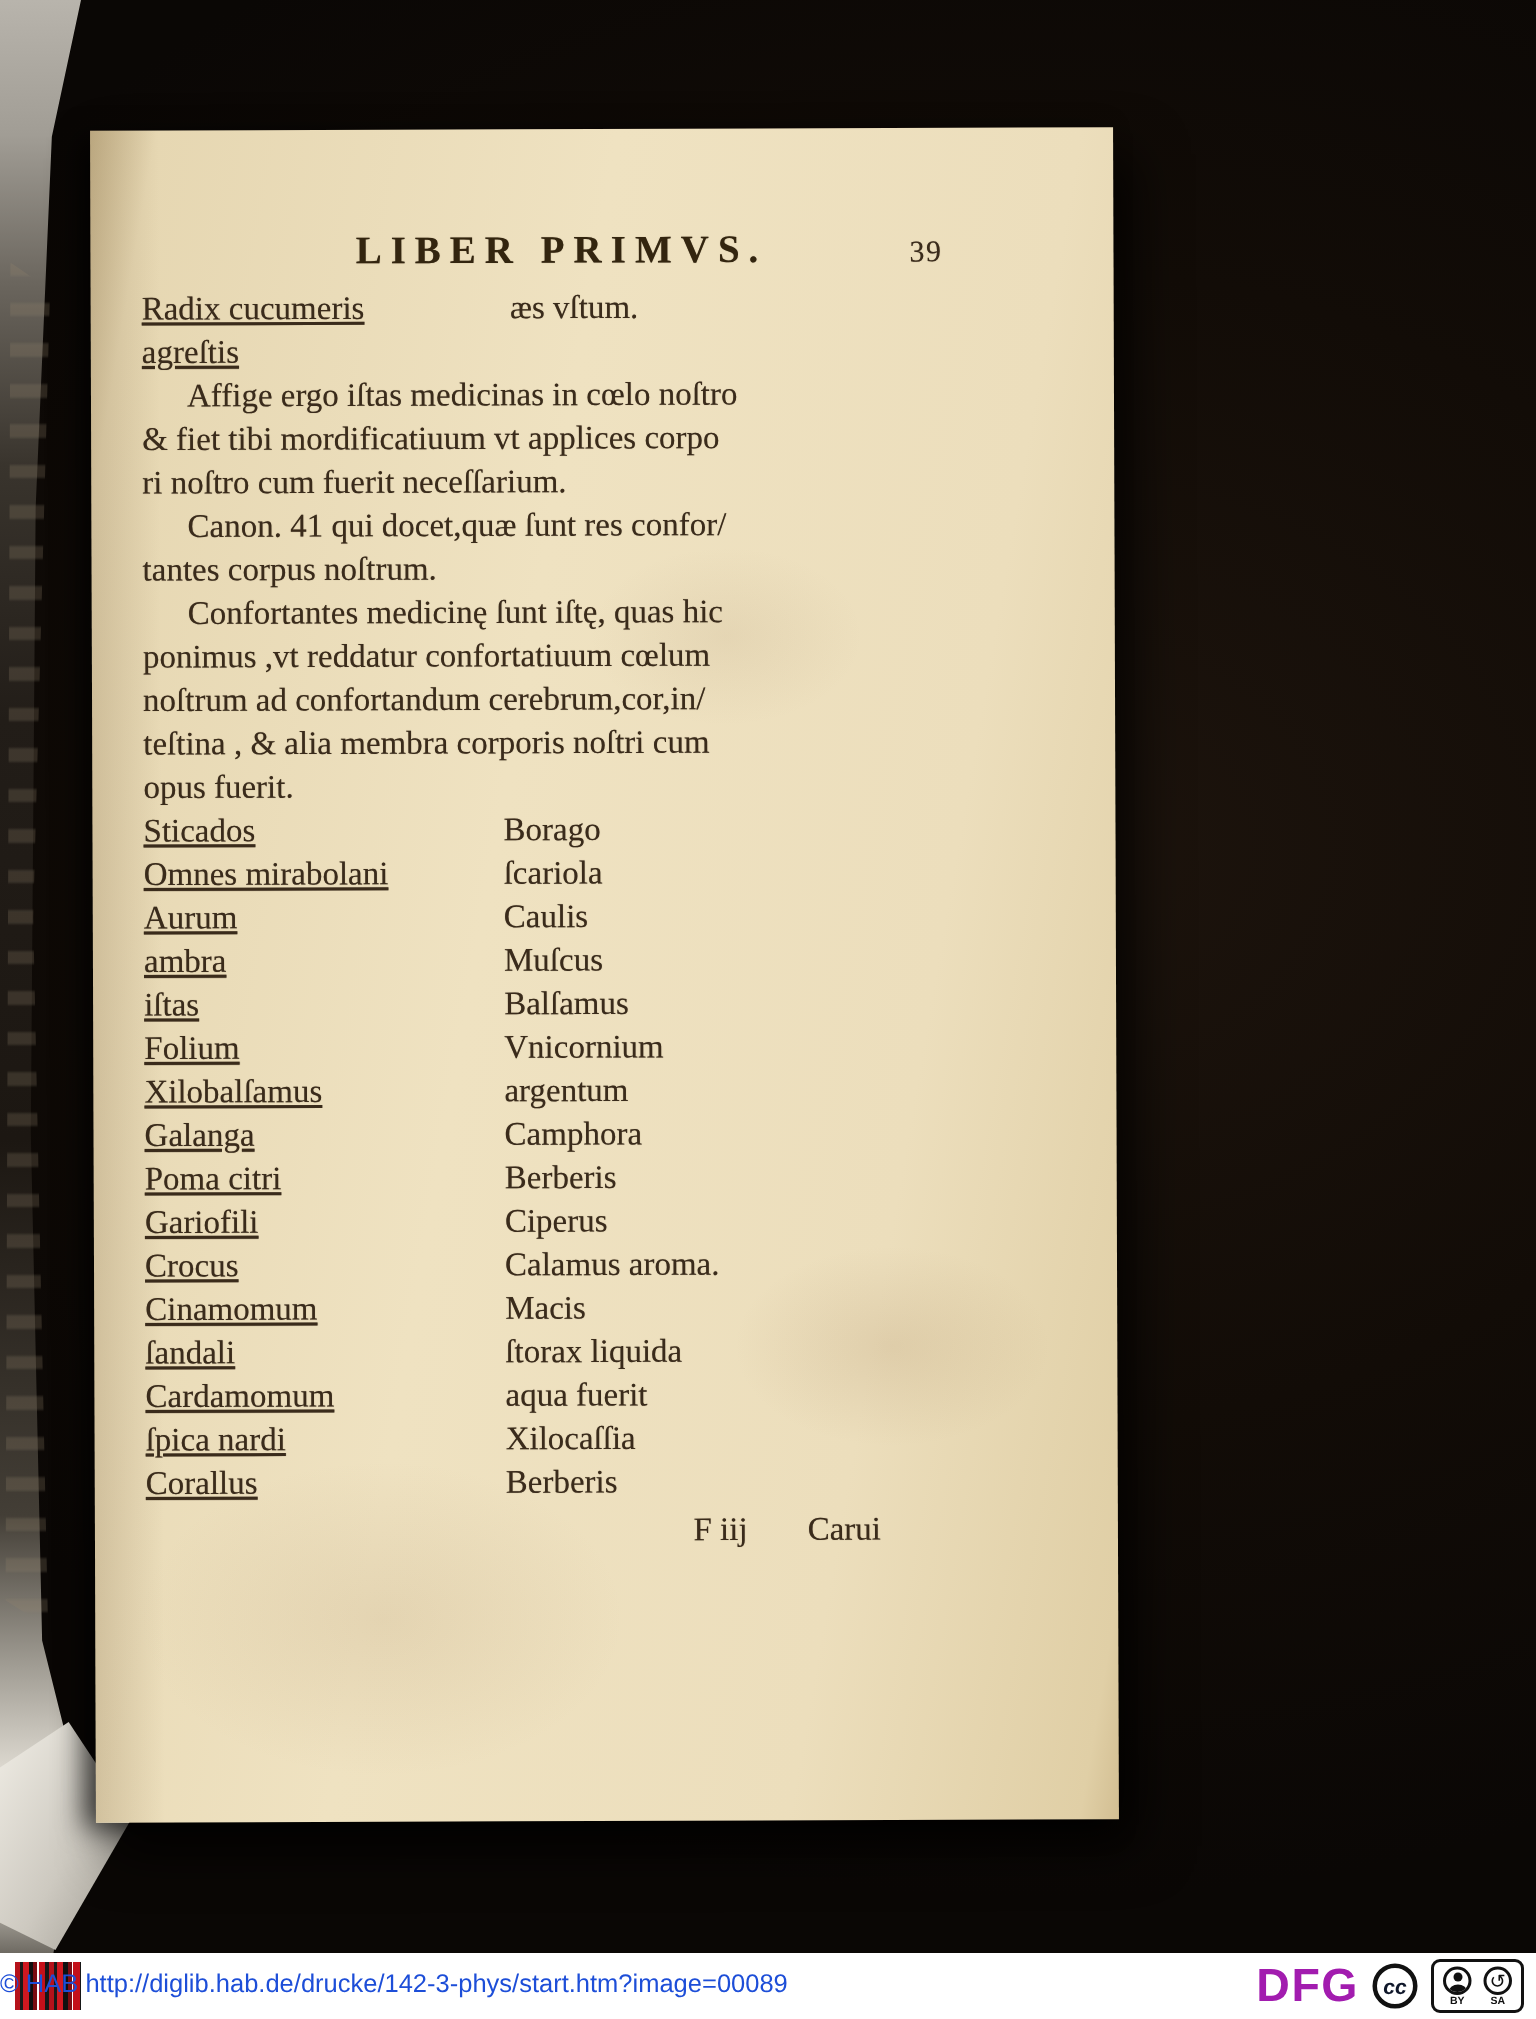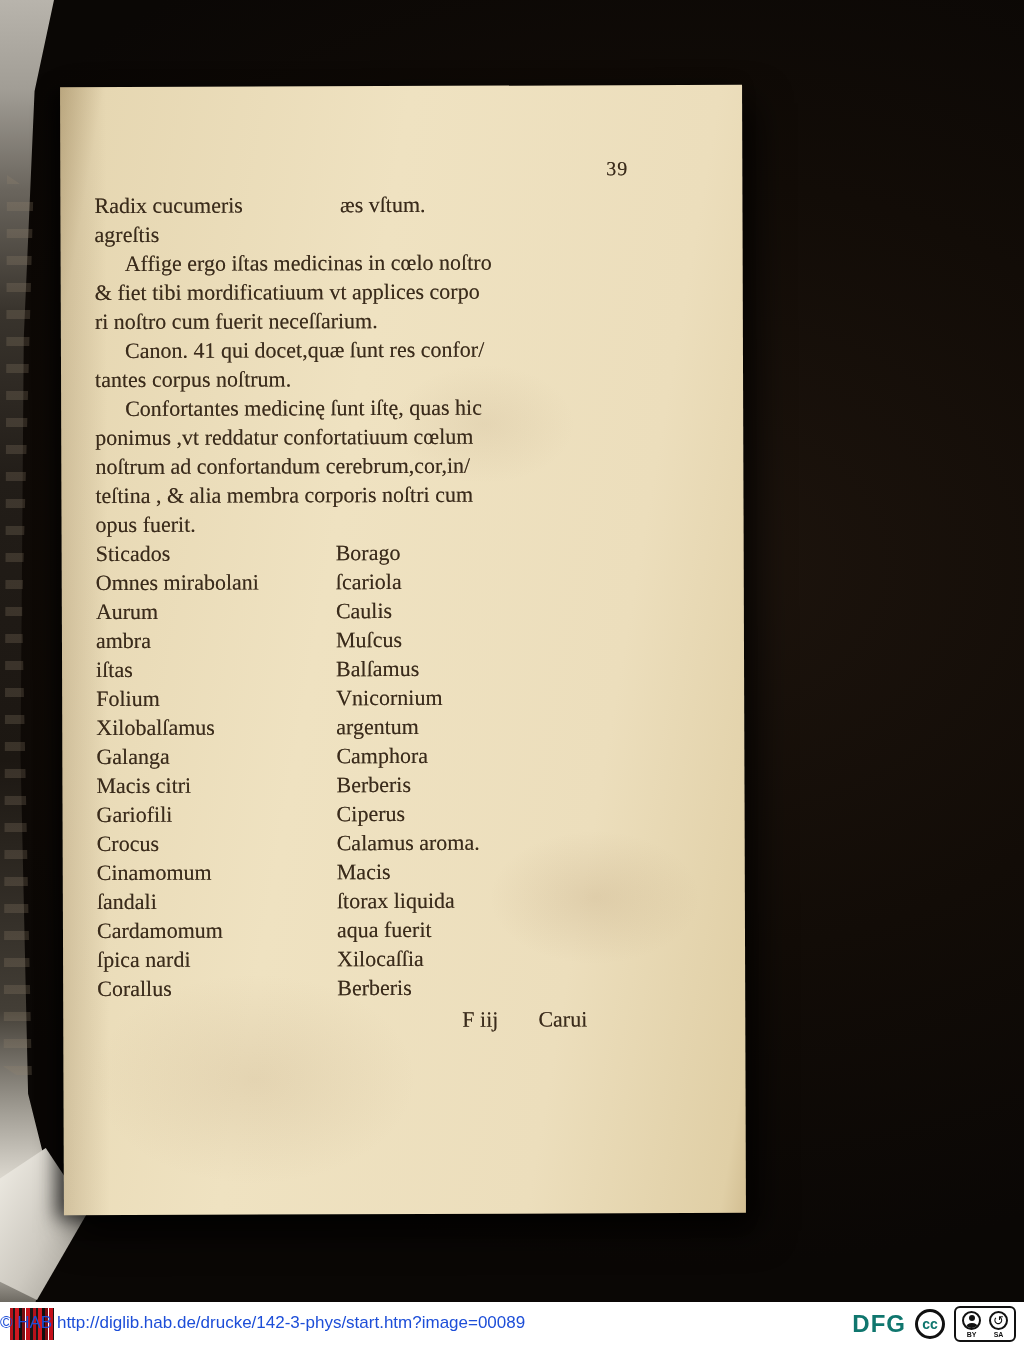--- a/index.html
+++ b/index.html
@@ -48,45 +48,45 @@
     box-shadow: -8px 4px 18px rgba(0,0,0,.65), 12px 18px 36px rgba(0,0,0,.75);
     font-size:22px; line-height:29px;
     text-shadow: 0 0 .5px rgba(58,43,27,.55);
   }
 
   .heading-row { position:relative; text-align:center; height:34px; margin-bottom:4px; }
   .heading { font-size:26px; font-weight:600; letter-spacing:6px; color:#33250f; }
   .pagenum { position:absolute; right:26px; top:3px; font-size:20px; font-weight:400; letter-spacing:1px; }
 
   .lrow { white-space:nowrap; }
-  .lcell.left { display:inline-block; width:240px; }
+  .lcell.left { display:inline-block; width:240px;text-decoration:underline; }
 
   .paragraphs .tline { }
   .paragraphs .indent { text-indent:30px; }
 
   .sig-row { display:flex; justify-content:flex-end; gap:40px; padding-right:70px; margin-top:3px; font-size:22px; }
 
   
   .footer {
     position:absolute; left:0; bottom:0; width:1024px; height:44px; z-index:5;
     background:#ffffff; font-family:"Liberation Sans", sans-serif;
   }
   .copyright { position:absolute; left:0; right:0; top:11px; text-align:left; font-size:17px; color:#1d4ed8; }
   .calibration {
     position:absolute; left:10px; top:6px; width:44px; height:32px;
     background: repeating-linear-gradient(90deg,
       #b5121b 0 3px, #1a1a1a 3px 5px, #d01820 5px 9px, #101010 9px 12px,
       #7a0c12 12px 15px, #ffffff 15px 16px, #c4101a 16px 20px, #171717 20px 23px);
   }
   .logos { position:absolute; right:8px; top:4px; display:flex; align-items:center; gap:9px; }
-  .dfg { font-size:24px; font-weight:700; letter-spacing:1px; color:#0f766e; line-height:36px;margin-left:12px; }
+  .dfg { font-size:31px; font-weight:700; letter-spacing:1px; color:#a21caf; line-height:36px;margin-left:12px; }
   .cc-circle {
     width:30px; height:30px; border:3px solid #111; border-radius:50%;
     display:flex; align-items:center; justify-content:center;
-    font-weight:700; font-size:14px; color:#0f766e; background:#fff;
+    font-weight:700; font-size:14px; color:#0f172a; background:#fff;font-style:italic;
   }
   .cc-badge {
     height:36px; border:2px solid #111; border-radius:6px; background:#fff;
     display:flex; align-items:center; padding:1px 6px 0 6px; gap:8px;
   }
   .cc-item { display:flex; flex-direction:column; align-items:center; }
   .cc-ic {
     width:19px; height:19px; border:2px solid #111; border-radius:50%;
     display:flex; align-items:center; justify-content:center;
     font-size:13px; line-height:1; color:#111; position:relative; overflow:hidden;
@@ -100,20 +100,21 @@
 
 <div class="stage">
 
   <div class="edge"></div>
   <div class="ghost"></div>
   <div class="corner-bottom"></div>
 
   <div class="page">
 
     <div class="heading-row">
+      <span class="heading">LIBER PRIMVS.</span>
       <span class="pagenum">39</span>
     </div>
 
     <div class="carry">
       <div class="lrow">
         <span class="lcell left">Radix cucumeris</span>
         <span class="lcell">æs vſtum.</span>
       </div>
       <div class="lrow">
         <span class="lcell left">agreſtis</span>
@@ -135,21 +136,21 @@
 
     <div class="remedies">
         <div class="lrow"><span class="lcell left">Sticados</span><span class="lcell">Borago</span></div>
         <div class="lrow"><span class="lcell left">Omnes mirabolani</span><span class="lcell">ſcariola</span></div>
         <div class="lrow"><span class="lcell left">Aurum</span><span class="lcell">Caulis</span></div>
         <div class="lrow"><span class="lcell left">ambra</span><span class="lcell">Muſcus</span></div>
         <div class="lrow"><span class="lcell left">iſtas</span><span class="lcell">Balſamus</span></div>
         <div class="lrow"><span class="lcell left">Folium</span><span class="lcell">Vnicornium</span></div>
         <div class="lrow"><span class="lcell left">Xilobalſamus</span><span class="lcell">argentum</span></div>
         <div class="lrow"><span class="lcell left">Galanga</span><span class="lcell">Camphora</span></div>
-        <div class="lrow"><span class="lcell left">Macis citri</span><span class="lcell">Berberis</span></div>
+        <div class="lrow"><span class="lcell left">Poma citri</span><span class="lcell">Berberis</span></div>
         <div class="lrow"><span class="lcell left">Gariofili</span><span class="lcell">Ciperus</span></div>
         <div class="lrow"><span class="lcell left">Crocus</span><span class="lcell">Calamus aroma.</span></div>
         <div class="lrow"><span class="lcell left">Cinamomum</span><span class="lcell">Macis</span></div>
         <div class="lrow"><span class="lcell left">ſandali</span><span class="lcell">ſtorax liquida</span></div>
         <div class="lrow"><span class="lcell left">Cardamomum</span><span class="lcell">aqua fuerit</span></div>
         <div class="lrow"><span class="lcell left">ſpica nardi</span><span class="lcell">Xilocaſſia</span></div>
         <div class="lrow"><span class="lcell left">Corallus</span><span class="lcell">Berberis</span></div>
       </div>
 
     <div class="sig-row">

